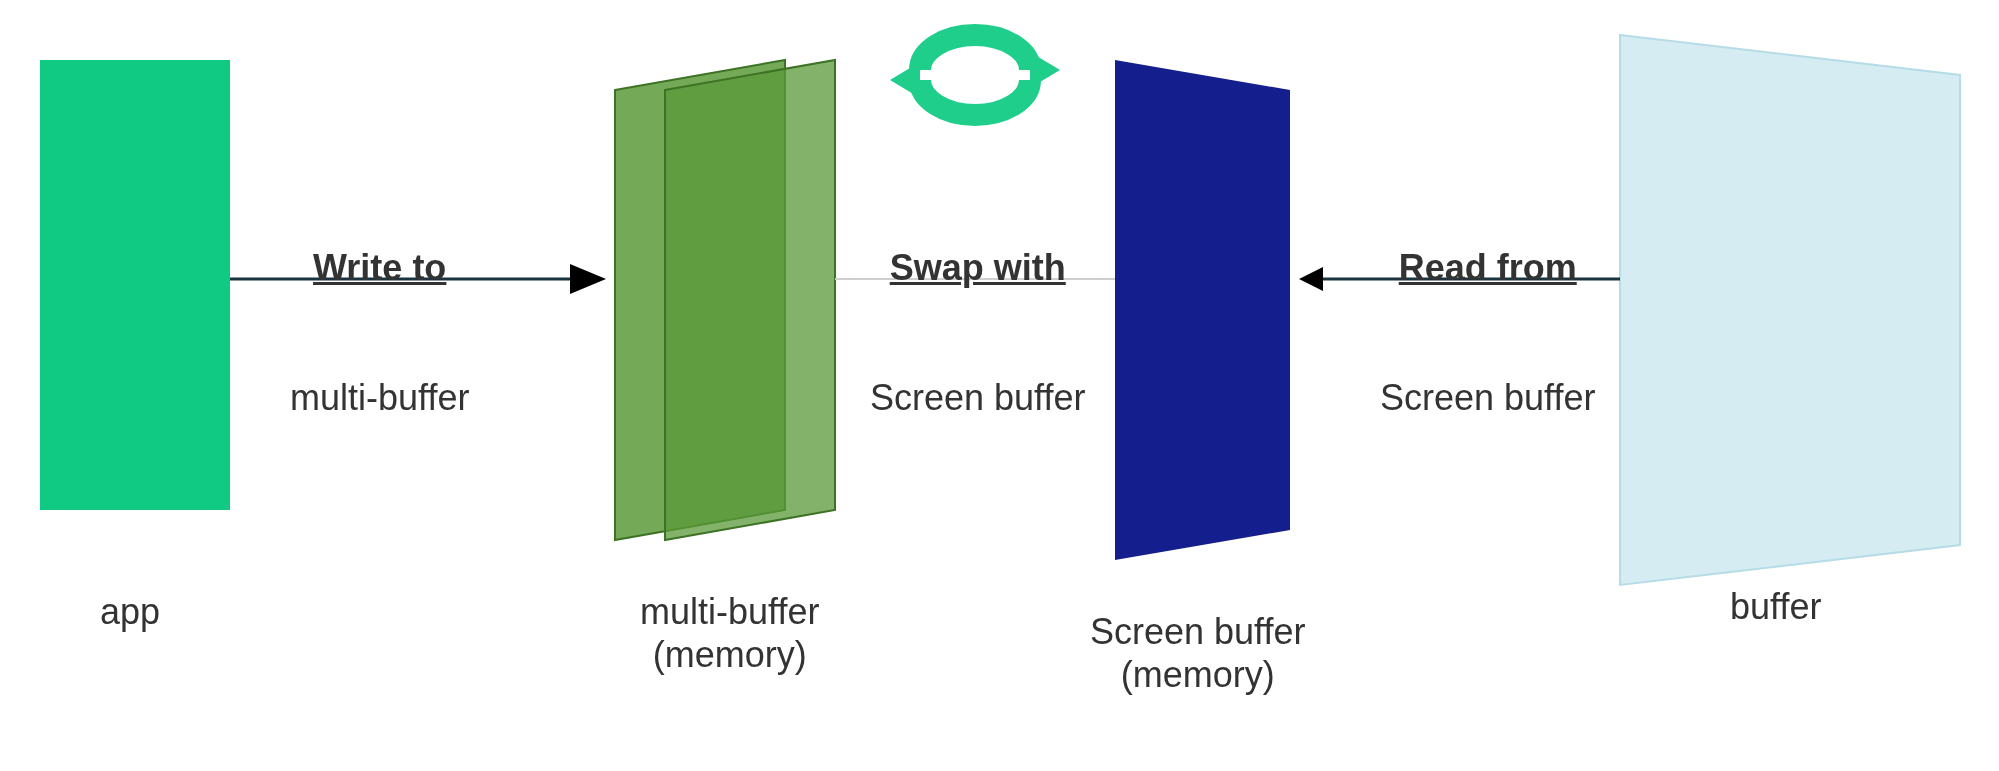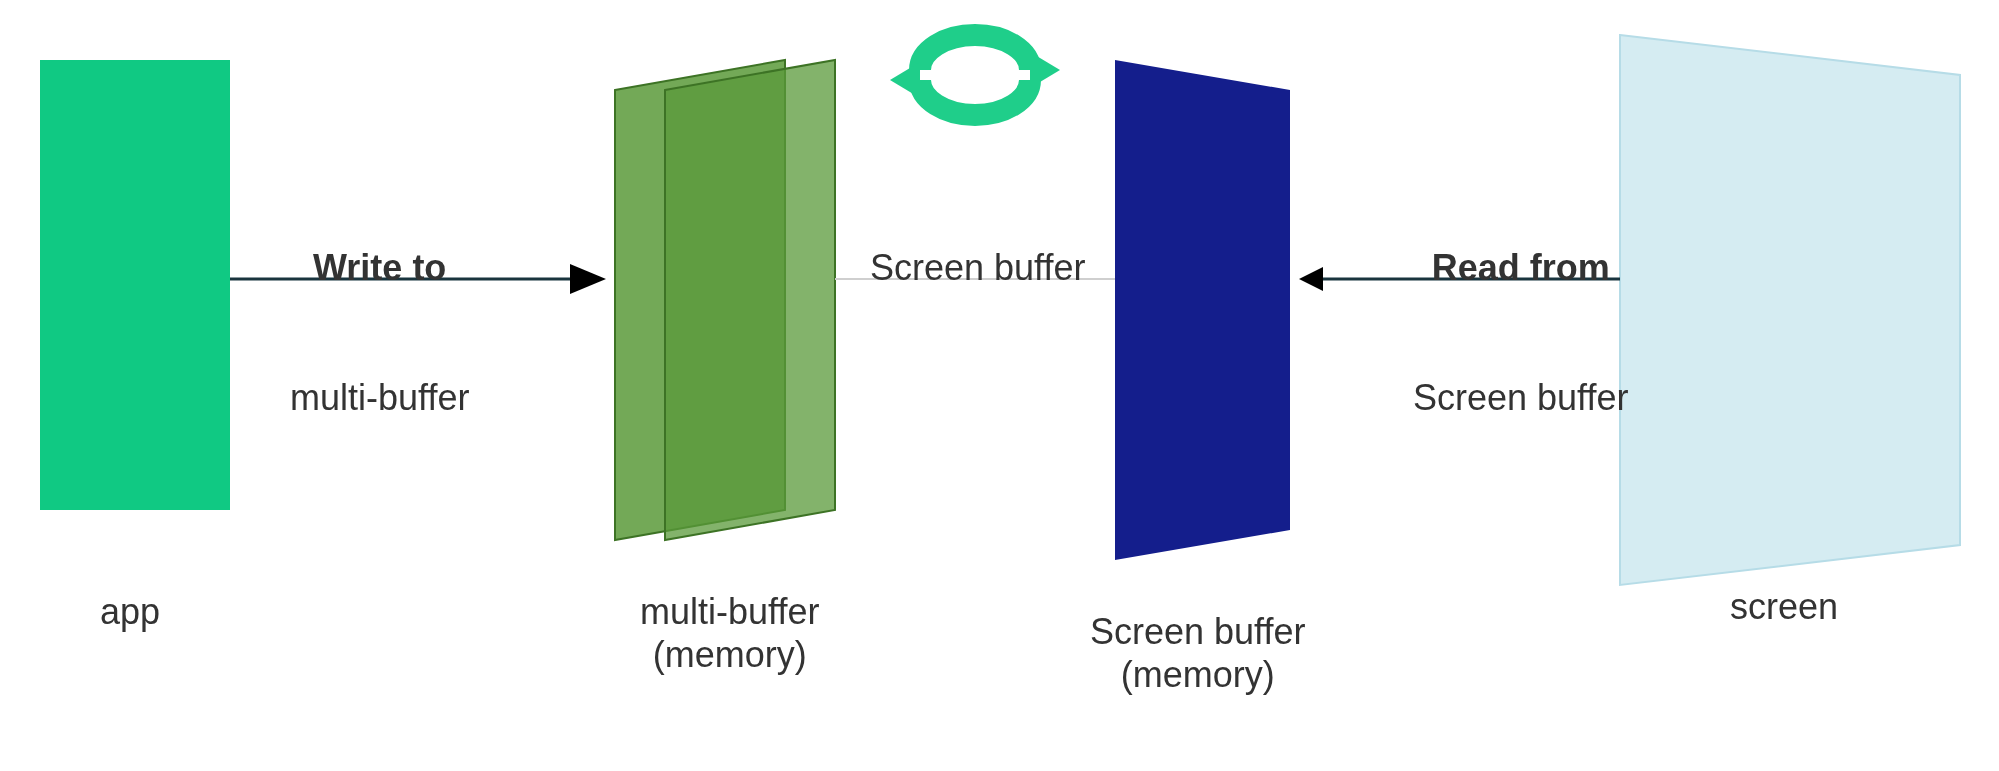--- a/index.html
+++ b/index.html
@@ -15,21 +15,21 @@
     height: 771px;
   }
   .label {
     position: absolute;
     font-size: 36px;
     line-height: 1.2;
     color: #333;
     text-align: center;
     white-space: pre;
   }
-  .arrow-label .line1 { font-weight: 700; display:block; }
+  .arrow-label .line1 { font-weight: 700; display:block;text-decoration:underline; }
   .arrow-label .line2 { font-weight: 400; display:block; }
 </style>
 </head>
 <body>
 
 <div class="canvas">
 
   <svg width="1999" height="771" viewBox="0 0 1999 771">
     <defs>
       <marker id="arrowhead" markerWidth="12" markerHeight="12" refX="10" refY="5" orient="auto">
@@ -65,29 +65,30 @@
 
   
   <div class="label" style="left:100px; top:590px;text-align:center;">app</div>
 
   <div class="label" style="left:640px; top:590px;">multi-buffer
 (memory)</div>
 
   <div class="label" style="left:1090px; top:610px;">Screen buffer
 (memory)</div>
 
-  <div class="label" style="left:1730px; top:585px;">screen</div>
+  <div class="label" style="left:1730px; top:585px;">buffer</div>
 
   <div class="label arrow-label" style="left:290px; top:160px;">
     <span class="line1">Write to</span>
     <span class="line2">multi-buffer</span>
   </div>
 
   <div class="label arrow-label" style="left:870px; top:160px;">
+    <span class="line1">Swap with</span>
     <span class="line2">Screen buffer</span>
   </div>
 
-  <div class="label arrow-label" style="left:1380px; top:160px;margin-left:33px;">
+  <div class="label arrow-label" style="left:1380px; top:160px;">
     <span class="line1">Read from</span>
     <span class="line2">Screen buffer</span>
   </div>
 
 </div>
 
 </body></html>

